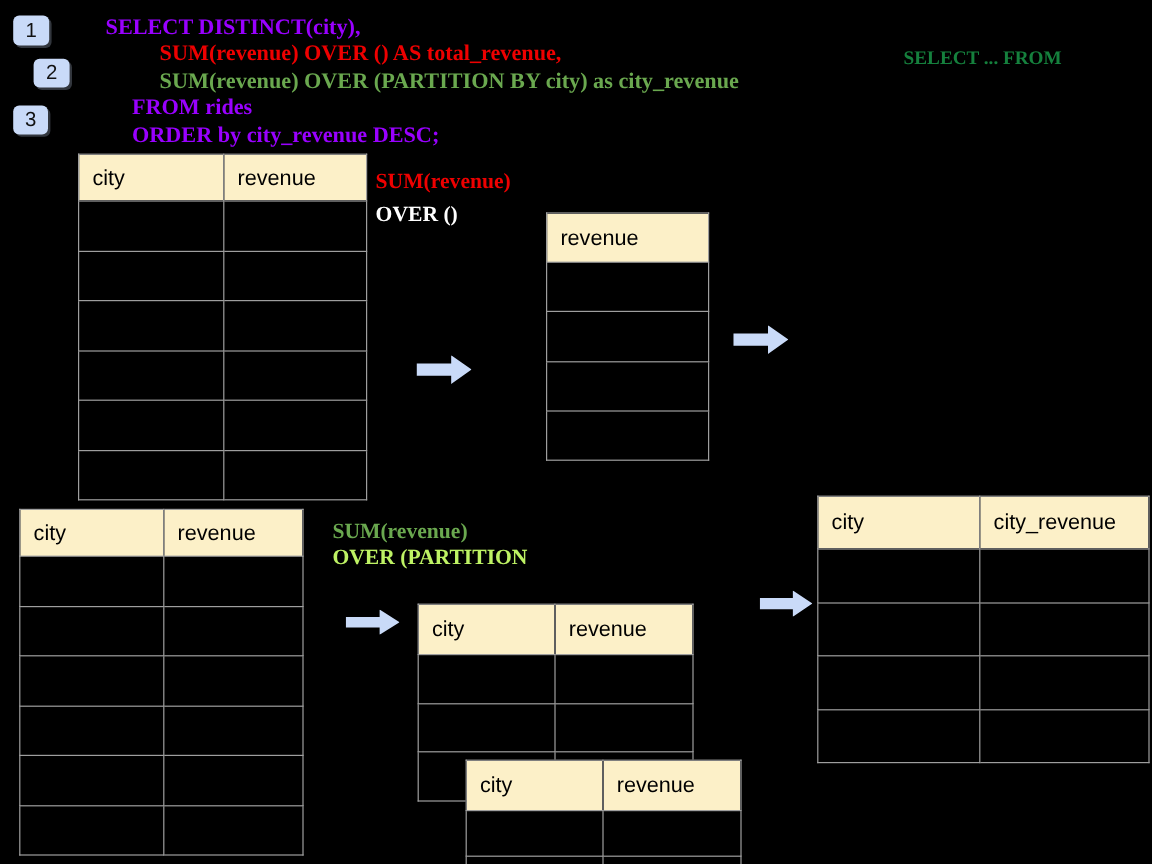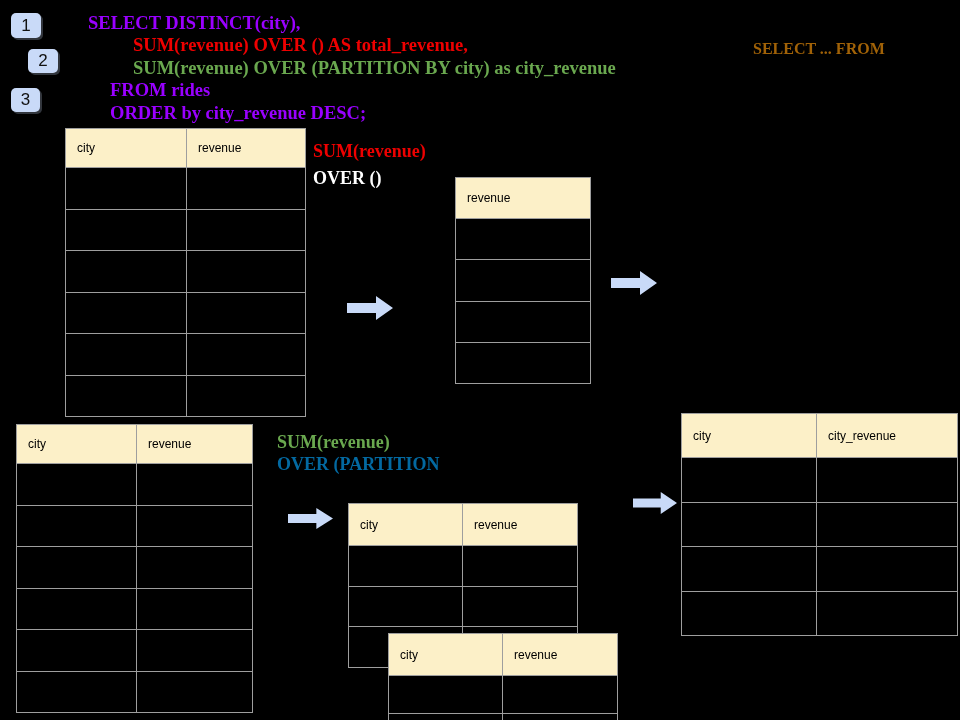--- a/index.html
+++ b/index.html
@@ -60,21 +60,21 @@
   }
   .tbl th, .tbl td {
     border: 1px solid #9e9e9e;
     padding: 0;
     overflow: hidden;
   }
   .tbl th {
     background: #fcf0c8;
     color: #000000;
     font-family: "Liberation Sans", sans-serif;
-    font-size: 12px;
+    font-size: 18px;
     font-weight: 400;
     text-align: left;
     padding-left: 11px;
     vertical-align: middle;
   }
   .tbl td { background: #000000; }
 
   #t-source-top        { left: 65px;  top: 128px; width: 240px; }
   #t-source-top thead tr        { height: 39px; }
   #t-source-top tbody tr        { height: 41.5px; }
@@ -123,25 +123,25 @@
   </div>
   <div class="badge" id="badge-2">
     <span>2</span>
   </div>
   <div class="badge" id="badge-3">
     <span>3</span>
   </div>
 
   <div class="code" id="sql-main"><div style="color: rgb(153, 0, 255);">SELECT DISTINCT(city),</div><div style="color: rgb(238, 0, 0); margin-left: 45px;">SUM(revenue) OVER () AS total_revenue,</div><div style="color: rgb(106, 168, 79); margin-left: 45px;">SUM(revenue) OVER (PARTITION BY city) as city_revenue</div><div style="color: rgb(153, 0, 255); margin-left: 22px;">FROM rides</div><div style="color: rgb(153, 0, 255); margin-left: 22px;">ORDER by city_revenue DESC;</div></div>
 
-  <div class="code" id="sql-note"><div style="color: #a16207;">SELECT ... FROM</div></div>
+  <div class="code" id="sql-note"><div style="color: #15803d;">SELECT ... FROM</div></div>
 
   <div class="code" id="ann-total"><div style="color: rgb(238, 0, 0);">SUM(revenue)</div><div style="color: #ffffff;">OVER ()</div></div>
 
-  <div class="code" id="ann-part"><div style="color: rgb(106, 168, 79);">SUM(revenue)</div><div style="color: #0369a1;">OVER (PARTITION</div></div>
+  <div class="code" id="ann-part"><div style="color: rgb(106, 168, 79);">SUM(revenue)</div><div style="color: #bef264;">OVER (PARTITION</div></div>
 
   <table class="tbl" id="t-source-top">
     <colgroup>
         <col style="width:121px">
         <col style="width:119px">
       </colgroup>
     <thead>
       <tr>
         <th>city</th>
         <th>revenue</th>

